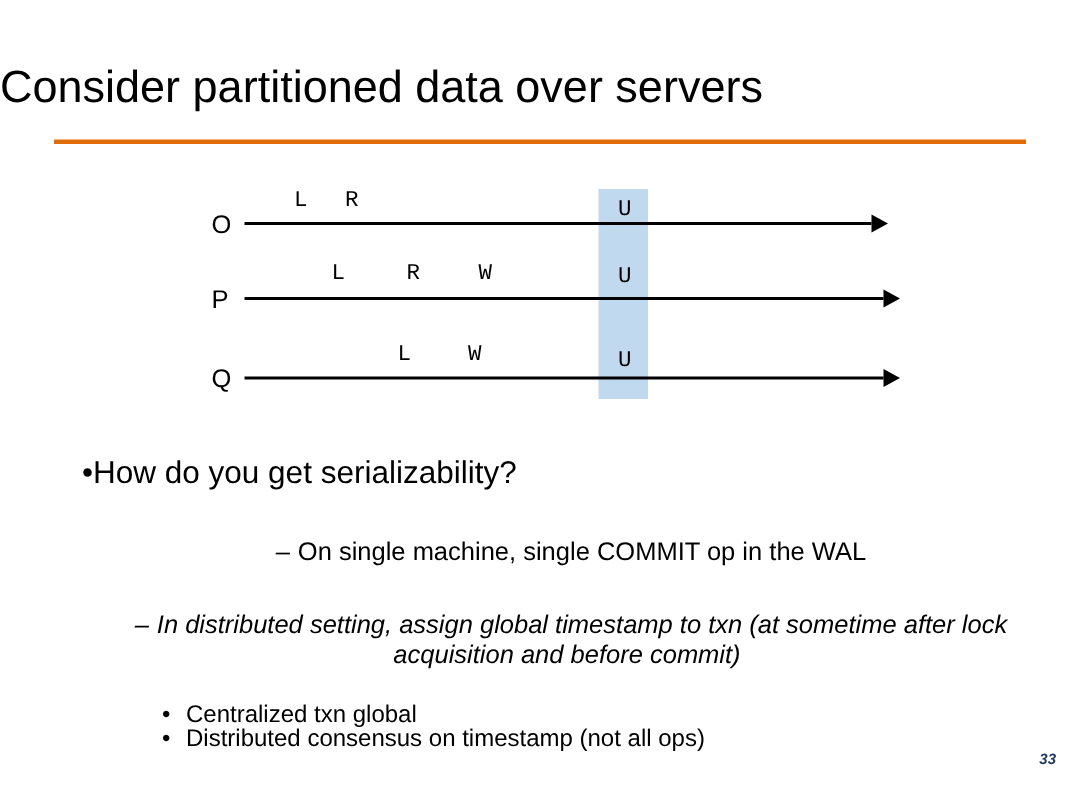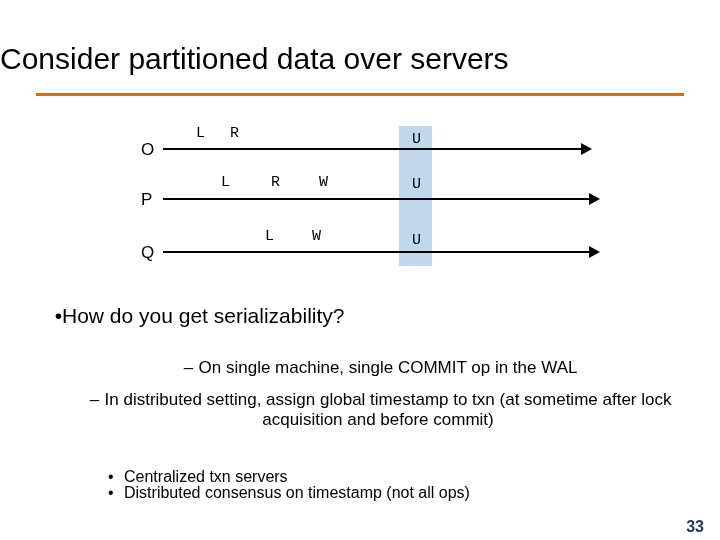--- a/index.html
+++ b/index.html
@@ -106,24 +106,25 @@
   .b3 {
     position: absolute;
     left: 108px;
     font-size: 16px;
     color: #000000;
   }
   .b3 .dot3 { display:inline-block; width: 16px; }
   .page-num {
     position: absolute;
     right: 16px;
-    bottom: 4px;
-    font-size: 16px;
+    bottom: 28px;
+    font-size: 10px;
     color: #1F3864;
     font-weight: bold;
+    font-style: italic;
   }
 </style>
 </head>
 <body>
 
 <div class="slide">
 
   <div class="title">Consider partitioned data over servers</div>
   <div class="title-rule"></div>
 
@@ -157,26 +158,26 @@
   <div class="bullets">
 
     <div class="b1" style="top:16px;">
       <span class="dot">•</span><span>How do you get serializability?</span>
     </div>
 
     <div class="b2" style="top:70px;">
       <span class="dash">–</span><span>On single machine, single COMMIT op in the WAL</span>
     </div>
 
-    <div class="b2" style="top:102px;">
+    <div class="b2" style="top:119px;font-style:italic;">
       <span class="dash">–</span><span>In distributed setting, assign global timestamp to txn (at sometime after lock acquisition and before commit)</span>
     </div>
 
     <div class="b3" style="top:180px;">
-      <span class="dot3">•</span><span>Centralized txn servers</span>
+      <span class="dot3">•</span><span>Centralized txn global</span>
     </div>
 
     <div class="b3" style="top:196px;">
       <span class="dot3">•</span><span>Distributed consensus on timestamp (not all ops)</span>
     </div>
   </div>
 
   <div class="page-num">33</div>
 </div>
 

